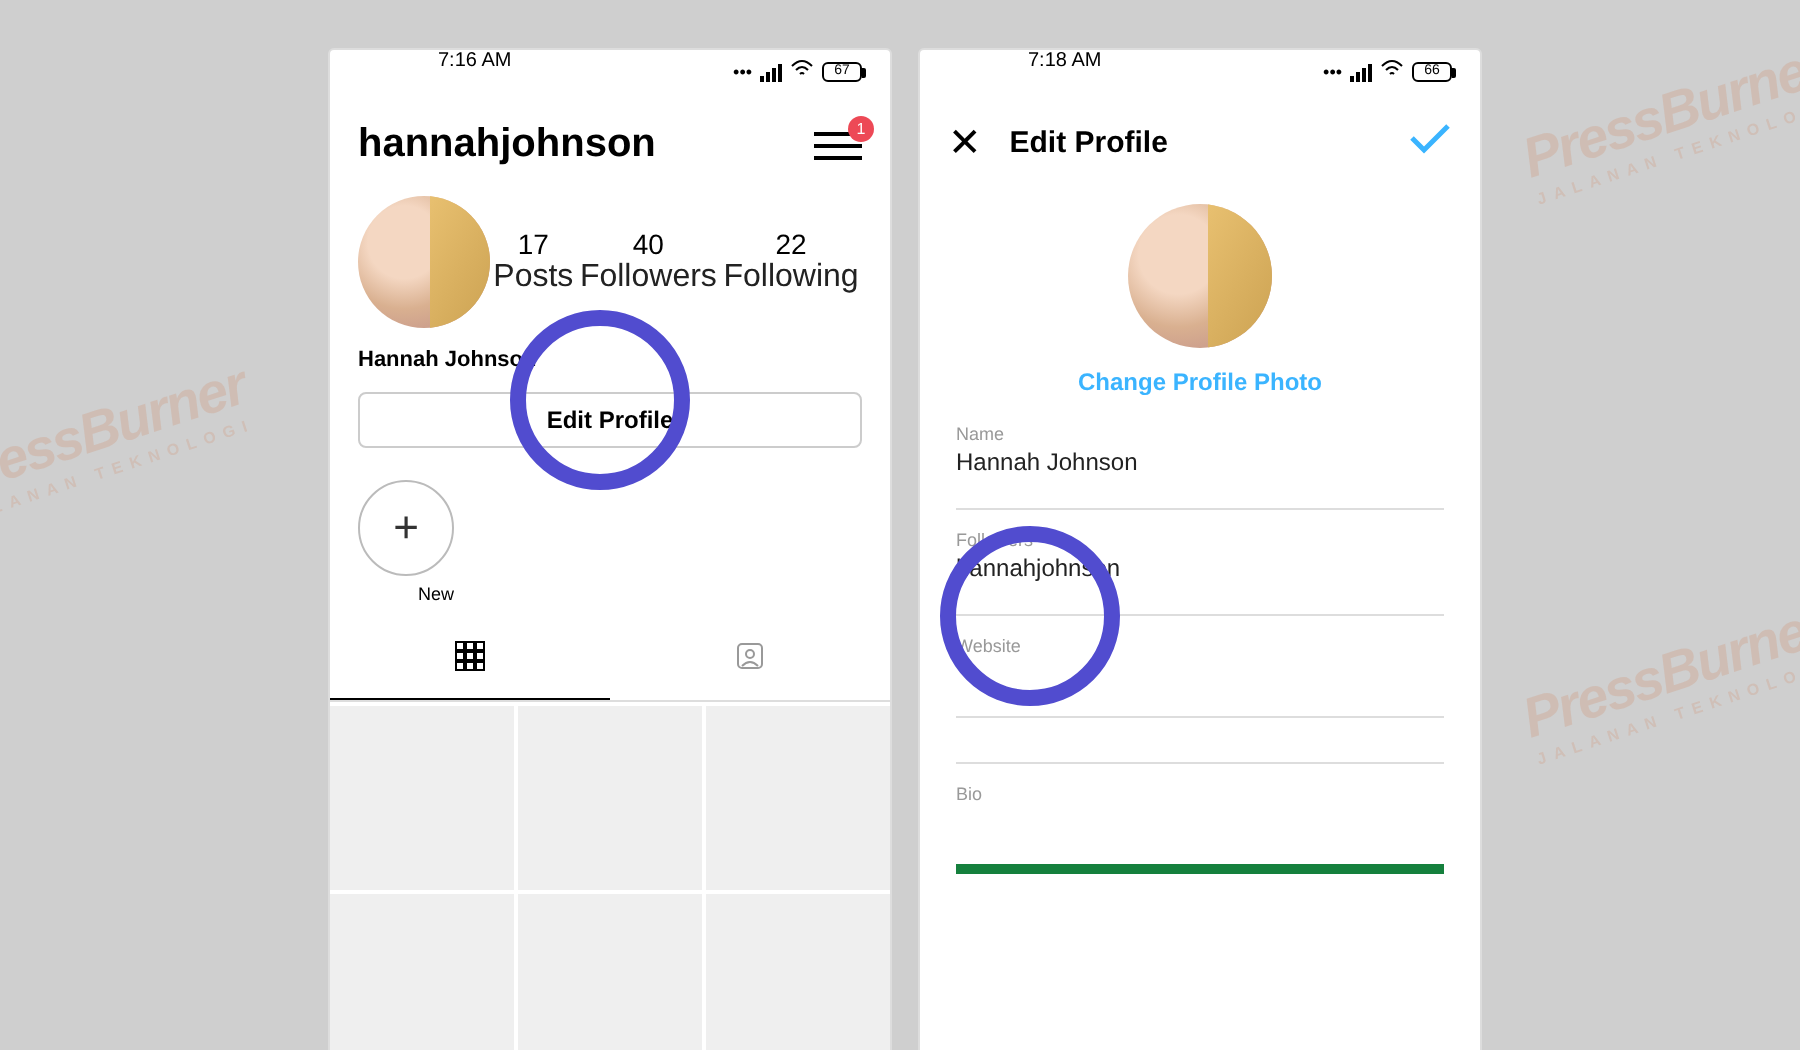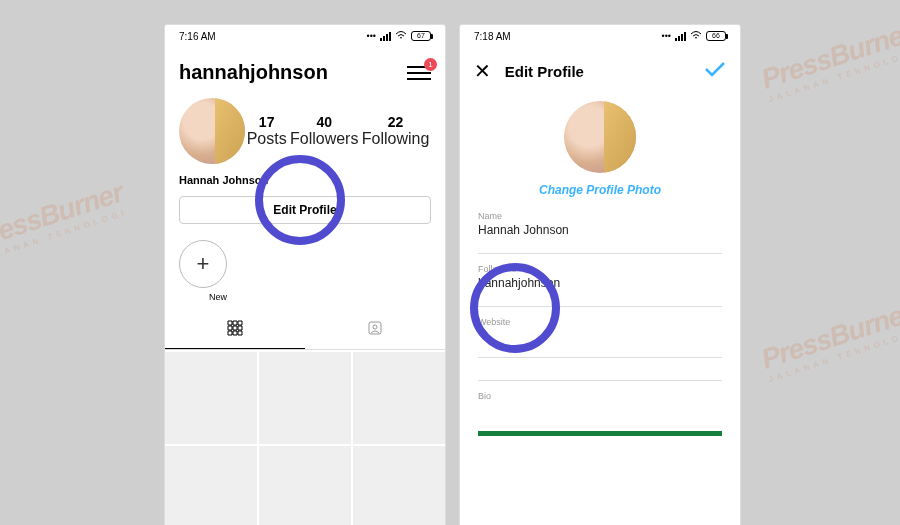--- a/index.html
+++ b/index.html
@@ -5,37 +5,37 @@
   * { box-sizing: border-box; margin: 0; padding: 0; }
   body { font-family: -apple-system, Helvetica, Arial, sans-serif; background: #cfcfcf; width: 900px; height: 525px; position: relative; overflow: hidden; }
 
   .watermark { position: absolute; color: rgba(210,150,120,0.3); font-weight: 800; font-size: 28px; transform: rotate(-18deg); pointer-events: none; font-style: italic; letter-spacing: -1px; }
   .watermark small { display:block; font-size:8px; letter-spacing:4px; font-style:normal; opacity:.9; }
 
   .phone { position: absolute; width: 280px; height: 560px; background: #fff; border-radius: 2px; box-shadow: 0 0 0 1px #ddd; overflow: hidden; }
   .phone-left { left: 165px; top: 25px; }
   .phone-right { left: 460px; top: 25px; }
 
-  .statusbar { height: 22px; display: flex; justify-content: space-between; align-items: center; padding: 0 14px; font-size: 10px; color: #000; }
+  .statusbar { height: 22px; display: flex; justify-content: space-between; padding: 0 14px; font-size: 10px; color: #000; margin-left: 40px; }
   .statusbar .icons { display:flex; align-items:center; gap:4px; }
   .battery { display:inline-block; border:1px solid #000; border-radius:3px; width:20px; height:10px; position:relative; font-size:7px; line-height:8px; text-align:center; }
   .battery::after { content:""; position:absolute; right:-3px; top:2px; width:2px; height:5px; background:#000; border-radius:0 1px 1px 0; }
 
   .header-row { display:flex; align-items:center; justify-content:space-between; padding: 14px 14px 10px 14px; }
   .username-h { font-weight:700; font-size:20px; }
   .menu-btn { position:relative; width:24px; height:18px; }
   .menu-btn .bar { position:absolute; left:0; right:0; height:2.2px; background:#000; }
   .menu-btn .b1{top:2px;} .menu-btn .b2{top:8px;} .menu-btn .b3{top:14px;}
   .badge { position:absolute; top:-6px; right:-6px; width:13px; height:13px; border-radius:50%; background:#ed4956; color:#fff; font-size:8px; display:flex; align-items:center; justify-content:center; }
 
   .profile-top { display:flex; padding: 4px 14px 8px 14px; align-items:center; }
   .avatar { width:66px; height:66px; border-radius:50%; background: radial-gradient(circle at 35% 35%, #f4d7c2 0 30%, #d9b090 55%, #b88 100%); position:relative; overflow:hidden; }
   .avatar::after { content:""; position:absolute; right:-6px; top:0; bottom:0; width:36px; background:linear-gradient(120deg,#e8c070,#caa050); }
   .stats { flex:1; display:flex; justify-content:space-around; text-align:center; }
-  .stat-n { font-weight:700; font-size:14px; }
+  .stat-n { font-weight:400; font-size:14px; }
   .stat-l { font-size:16px; color:#222; }
 
   .display-name { padding: 2px 14px; font-size:11px; font-weight:600; }
 
   .edit-btn { margin: 8px 14px; border:1px solid #ccc; border-radius:4px; text-align:center; font-size:12px; font-weight:600; padding:6px 0; }
 
   .highlights { padding: 8px 14px 10px 14px; }
   .hl-circle { width:48px; height:48px; border-radius:50%; border:1px solid #bbb; display:flex; align-items:center; justify-content:center; font-size:22px; color:#333; }
   .hl-label { font-size:9px; margin-top:4px; text-align:right; width:48px; }
 
@@ -45,21 +45,21 @@
 
   .grid { display:grid; grid-template-columns:1fr 1fr 1fr; gap:2px; background:#fff; padding-top:2px;}
   .cell { background:#efefef; aspect-ratio:1/1; }
 
   
   .ep-header { display:flex; align-items:center; justify-content:space-between; padding: 12px 14px; }
   .ep-title { font-weight:700; font-size:15px; }
   .close-x { font-size:20px; font-weight:400; }
   .check { color:#3ab4ff; font-size:20px; }
 
-  .center-col { display:flex; flex-direction:column; align-items:center; padding: 6px 0 4px 0; font-style: italic;}
+  .center-col { display:flex; flex-direction:column; align-items:center; padding: 6px 0 4px 0;}
   .avatar2 { width:72px; height:72px; border-radius:50%; background: radial-gradient(circle at 35% 35%, #f4d7c2 0 30%, #d9b090 55%, #b88 100%); position:relative; overflow:hidden; }
   .avatar2::after { content:""; position:absolute; right:-6px; top:0; bottom:0; width:38px; background:linear-gradient(120deg,#e8c070,#caa050); }
   .change-link { color:#3ab4ff; font-size:12px; font-weight:600; margin-top:10px; }
 
   .field-group { padding: 0 18px; }
   .field { border-bottom:1px solid #ddd; padding:10px 0 16px 0; }
   .field-label { font-size:9px; color:#999; }
   .field-value { font-size:12px; color:#222; padding-top:2px; min-height:14px;}
   .spacer-line { border-bottom:1px solid #ddd; margin:22px 18px 0 18px; }
 

